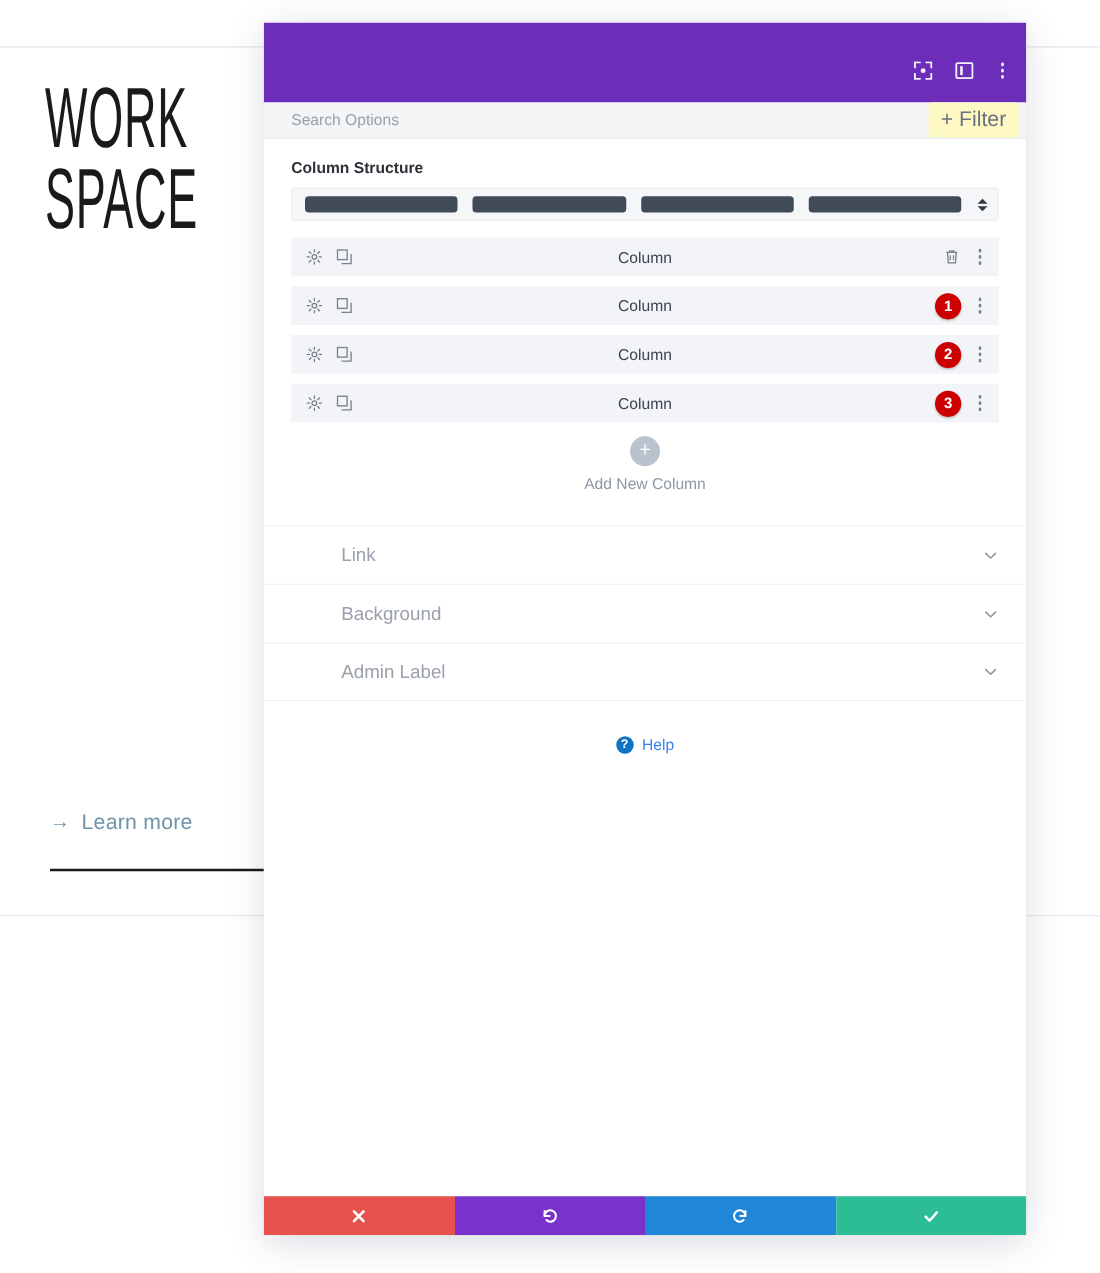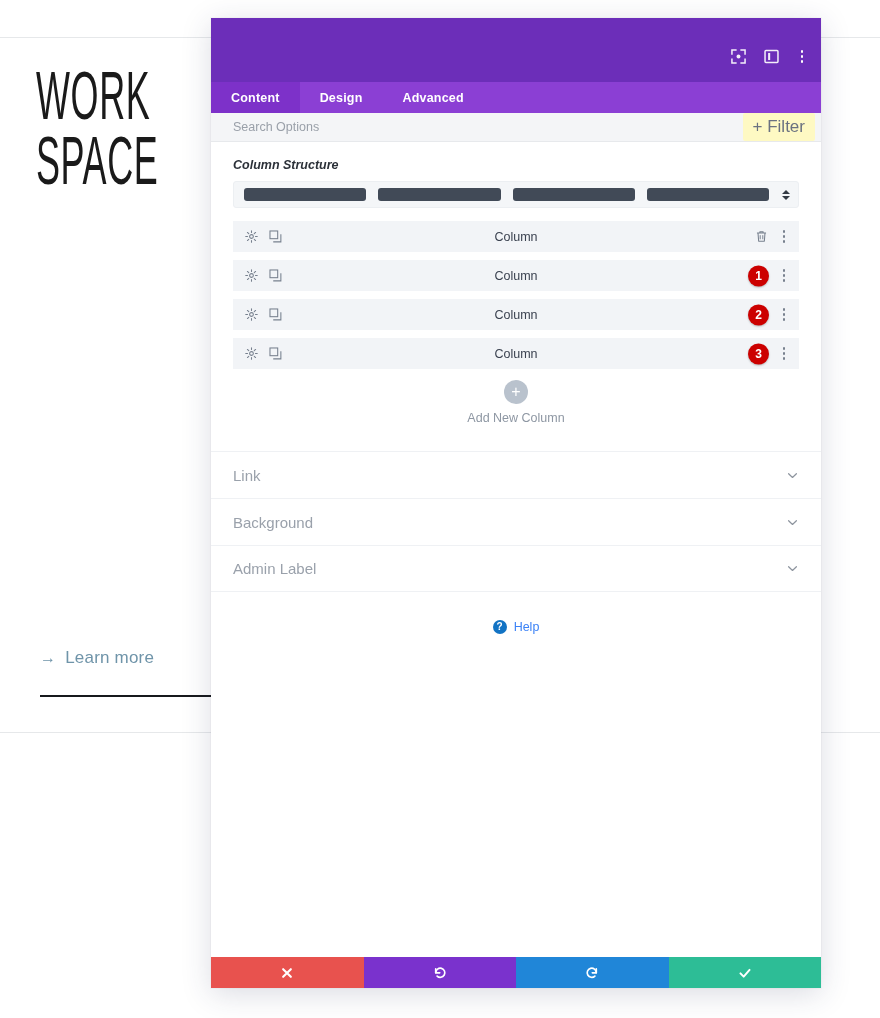--- a/index.html
+++ b/index.html
@@ -78,21 +78,21 @@
   }
   .m-search input::placeholder { color:#9aa0a9; }
   .filter-btn {
     background:#fef9c3; color:#6a7180; font-size:17px;
     padding:4px 10px; border-radius:2px; cursor:pointer; white-space:nowrap;
   }
 
   .m-body { flex:1 1 auto; overflow:hidden; background:#fff; }
 
   .sec-pad { padding:16px 22px 0 22px; }
-  .sec-label { font-size:12.5px; color:#2b3038; font-weight:bold; margin-bottom:9px;font-style:italic; }
+  .sec-label { font-size:12.5px; color:#2b3038; font-weight:bold; margin-bottom:9px; }
 
   .struct-select {
     background:#f4f6f8; border:1px solid #eceff2; border-radius:3px;
     height:27px; display:flex; align-items:center; padding:0 8px 0 10px; gap:12px;
     cursor:pointer; position:relative;
   }
   .struct-bar { flex:1; height:13px; background:#414a57; border-radius:3px; }
   .struct-caret { width:9px; display:flex; flex-direction:column; align-items:center; gap:2px; flex:0 0 auto; }
   .struct-caret b { display:block; width:0;height:0; border-left:4px solid transparent; border-right:4px solid transparent; }
   .struct-caret b.up { border-bottom:4.5px solid #333a44; }
@@ -127,21 +127,21 @@
   }
   .add-label { font-size:12.5px; color:#8e97a3; }
 
   .accordions { margin-top:26px; }
   .acc {
     border-top:1px solid #eff1f4;
     height:47px; display:flex; align-items:center; justify-content:space-between;
     padding:0 22px; cursor:pointer;
   }
   .acc:last-of-type { border-bottom:1px solid #eff1f4; }
-  .acc-label { font-size:15px; color:#9aa1ab; }
+  .acc-label { font-size:15px; color:#9aa1ab;margin-left:40px; }
   .chev { width:13px; height:13px; color:#8d949e; }
 
   .help-row { display:flex; align-items:center; justify-content:center; gap:7px; padding:28px 0 0 0; cursor:pointer; }
   .help-ico {
     width:14px; height:14px; border-radius:50%; background:#1273c4;
     color:#fff; font-size:10px; font-weight:bold;
     display:flex; align-items:center; justify-content:center; line-height:1;
   }
   .help-label { font-size:12.5px; color:#3b82f6; }
 
@@ -185,25 +185,20 @@
           <rect x="4.4" y="4.2" width="2.2" height="7.6" fill="#ffffff"></rect>
         </svg>
         <span class="dots-v">
             <i></i>
             <i></i>
             <i></i>
           </span>
       </div>
     </div>
 
-    <div class="m-tabs">
-      <div class="m-tab active">Content</div>
-      <div class="m-tab">Design</div>
-      <div class="m-tab">Advanced</div>
-    </div>
 
     <div class="m-search">
       <input type="text" placeholder="Search Options" style="">
       <div class="filter-btn">+ Filter</div>
     </div>
 
     <div class="m-body">
 
       <div class="sec-pad">
         <div class="sec-label">Column Structure</div>

